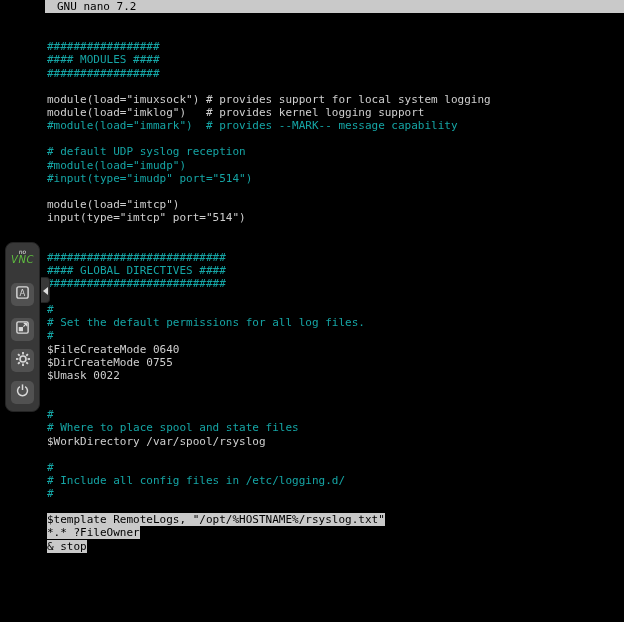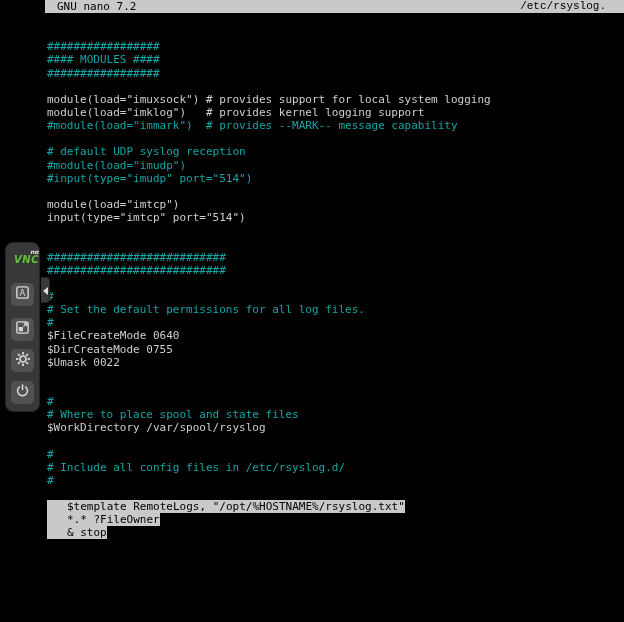--- a/index.html
+++ b/index.html
@@ -16,51 +16,51 @@
     position:absolute; left:45px; top:0; width:579px; height:622px;
     background:#000;
   }
   .titlebar {
     height:13px;
     background:var(--titlebar_bg);
     color:var(--titlebar_fg);
     font-size:11px; line-height:13px;
     display:flex; justify-content:space-between;
     white-space:pre;
+    flex-direction:column;
   }
   .titlebar .app  { padding-left:12px; }
   .titlebar .file { padding-right:18px;font-family:Liberation Mono, monospace; }
 
   .lines { padding-top:1px; }
   .line {
     height:13.15px;
     font-size:11px; line-height:13.15px;
     white-space:pre;
     color:var(--text);
     padding-left:2px;
   }
   .line.comment { color:var(--comment); }
   .line.selected span {
     background:var(--selection_bg);
     color:var(--selection_fg);
-    padding-left:20px;
   }
 
   
   .vnc-panel {
     position:absolute; left:5px; top:242px; width:35px; height:170px;
     background:#383838;
     border:1px solid #242424;
     border-radius:8px;
     z-index:2;
   }
   .vnc-logo {
-    text-align:right; padding-top:6px;
+    text-align:center; padding-top:6px;
     font-family:"DejaVu Sans", sans-serif;
-    font-style:italic; font-weight:bold; line-height:1;
+    font-style:italic; font-weight:normal; line-height:1;
   }
   .vnc-logo .no  { color:#e8e8e8; font-size:6px; display:block; }
   .vnc-logo .vnc { color:var(--vnc_green); font-size:10px; letter-spacing:.5px; display:block; }
 
   .vnc-handle {
     position:absolute; left:41px; top:277px; width:9px; height:26px;
     background:#383838; border:1px solid #242424; border-left:none;
     border-radius:0 4px 4px 0;
     display:flex; align-items:center; justify-content:center;
     z-index:2; cursor:pointer;
@@ -98,36 +98,37 @@
       <div class="line blank"></div>
       <div class="line comment"><span># default UDP syslog reception</span></div>
       <div class="line comment"><span>#module(load="imudp")</span></div>
       <div class="line comment"><span>#input(type="imudp" port="514")</span></div>
       <div class="line blank"></div>
       <div class="line text"><span>module(load="imtcp")</span></div>
       <div class="line text"><span>input(type="imtcp" port="514")</span></div>
       <div class="line blank"></div>
       <div class="line blank"></div>
       <div class="line comment"><span>###########################</span></div>
+      <div class="line comment"><span>#### GLOBAL DIRECTIVES ####</span></div>
       <div class="line comment"><span>###########################</span></div>
       <div class="line blank"></div>
       <div class="line comment"><span>#</span></div>
       <div class="line comment"><span># Set the default permissions for all log files.</span></div>
       <div class="line comment"><span>#</span></div>
       <div class="line text"><span>$FileCreateMode 0640</span></div>
       <div class="line text"><span>$DirCreateMode 0755</span></div>
       <div class="line text"><span>$Umask 0022</span></div>
       <div class="line blank"></div>
       <div class="line blank"></div>
       <div class="line comment"><span>#</span></div>
       <div class="line comment"><span># Where to place spool and state files</span></div>
       <div class="line text"><span>$WorkDirectory /var/spool/rsyslog</span></div>
       <div class="line blank"></div>
       <div class="line comment"><span>#</span></div>
-      <div class="line comment"><span># Include all config files in /etc/rsyslog.d/</span></div>
+      <div class="line comment"><span># Include all config files in /etc/logging.d/</span></div>
       <div class="line comment"><span>#</span></div>
       <div class="line blank"></div>
       <div class="line selected"><span>$template RemoteLogs, "/opt/%HOSTNAME%/rsyslog.txt"</span></div>
       <div class="line selected"><span>*.* ?FileOwner</span></div>
       <div class="line selected"><span>&amp; stop</span></div>
     </div>
 </div>
 
 <div class="vnc-panel">
   <div class="vnc-logo">

